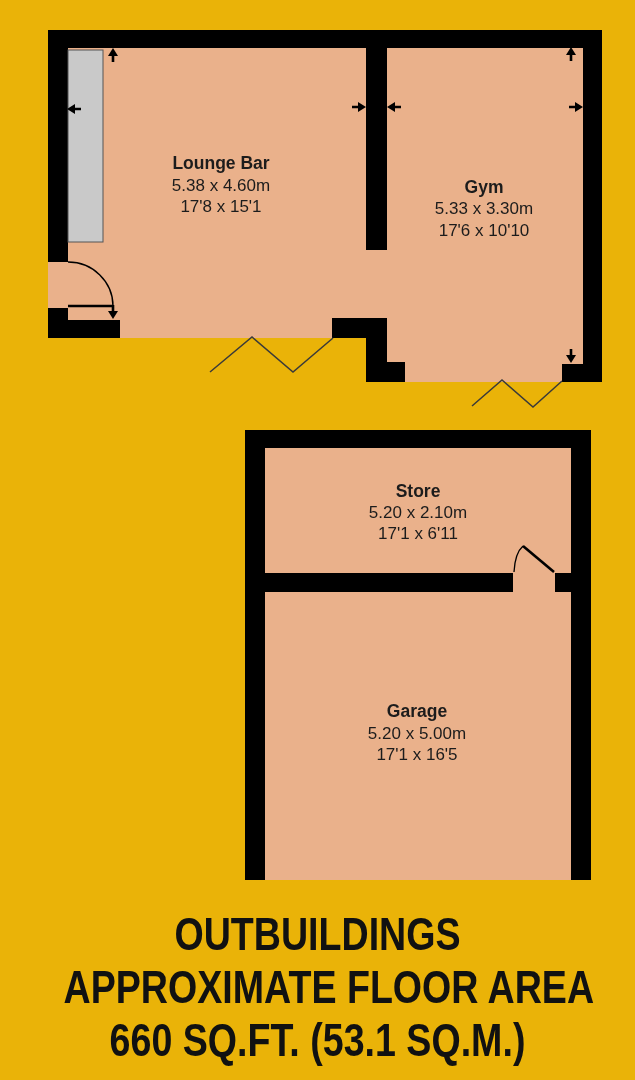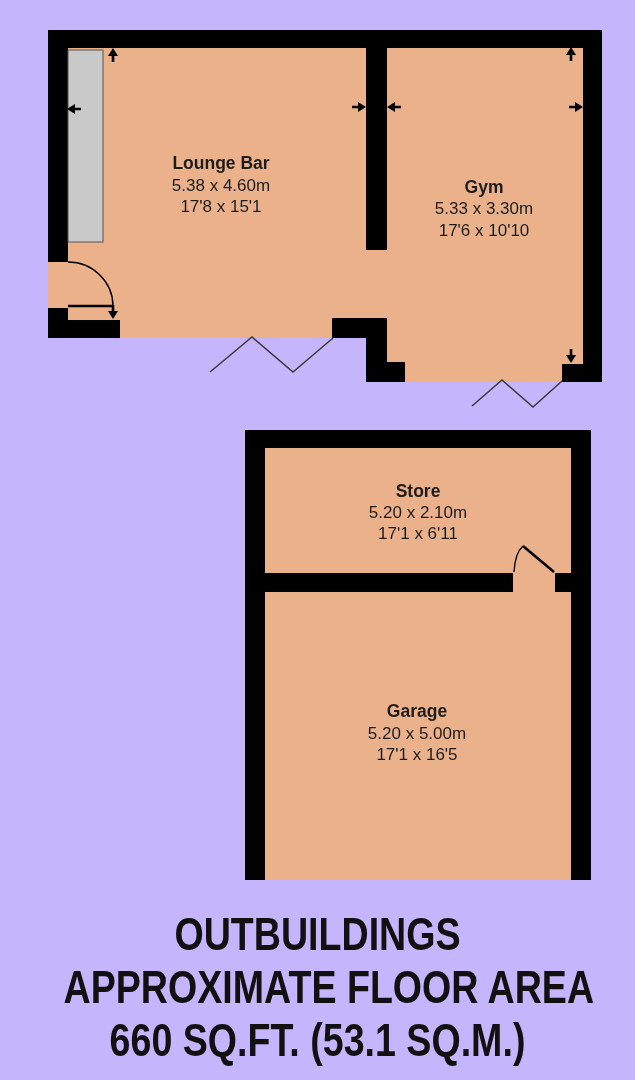--- a/index.html
+++ b/index.html
@@ -1,20 +1,20 @@
 <!DOCTYPE html>
 <html><head>
 <meta charset="utf-8">
 <style>
   html, body { margin: 0; padding: 0; background: #ffffff; }
   .stage {
     position: relative;
     width: 635px;
     height: 1080px;
-    background: #c4b5fd;
+    background: #eab308;
     overflow: hidden;
     font-family: "Liberation Sans", sans-serif;
   }
   .plan-svg { position: absolute; left: 0; top: 0; }
   .plan-svg text { font-family: "Liberation Sans", sans-serif; }
   .room-name { font-size: 17.5px; font-weight: bold; }
   .room-dim  { font-size: 17px; font-weight: normal; }
   .window-panel { stroke: #555555; stroke-width: 1; }
   .caption {
     position: absolute;

